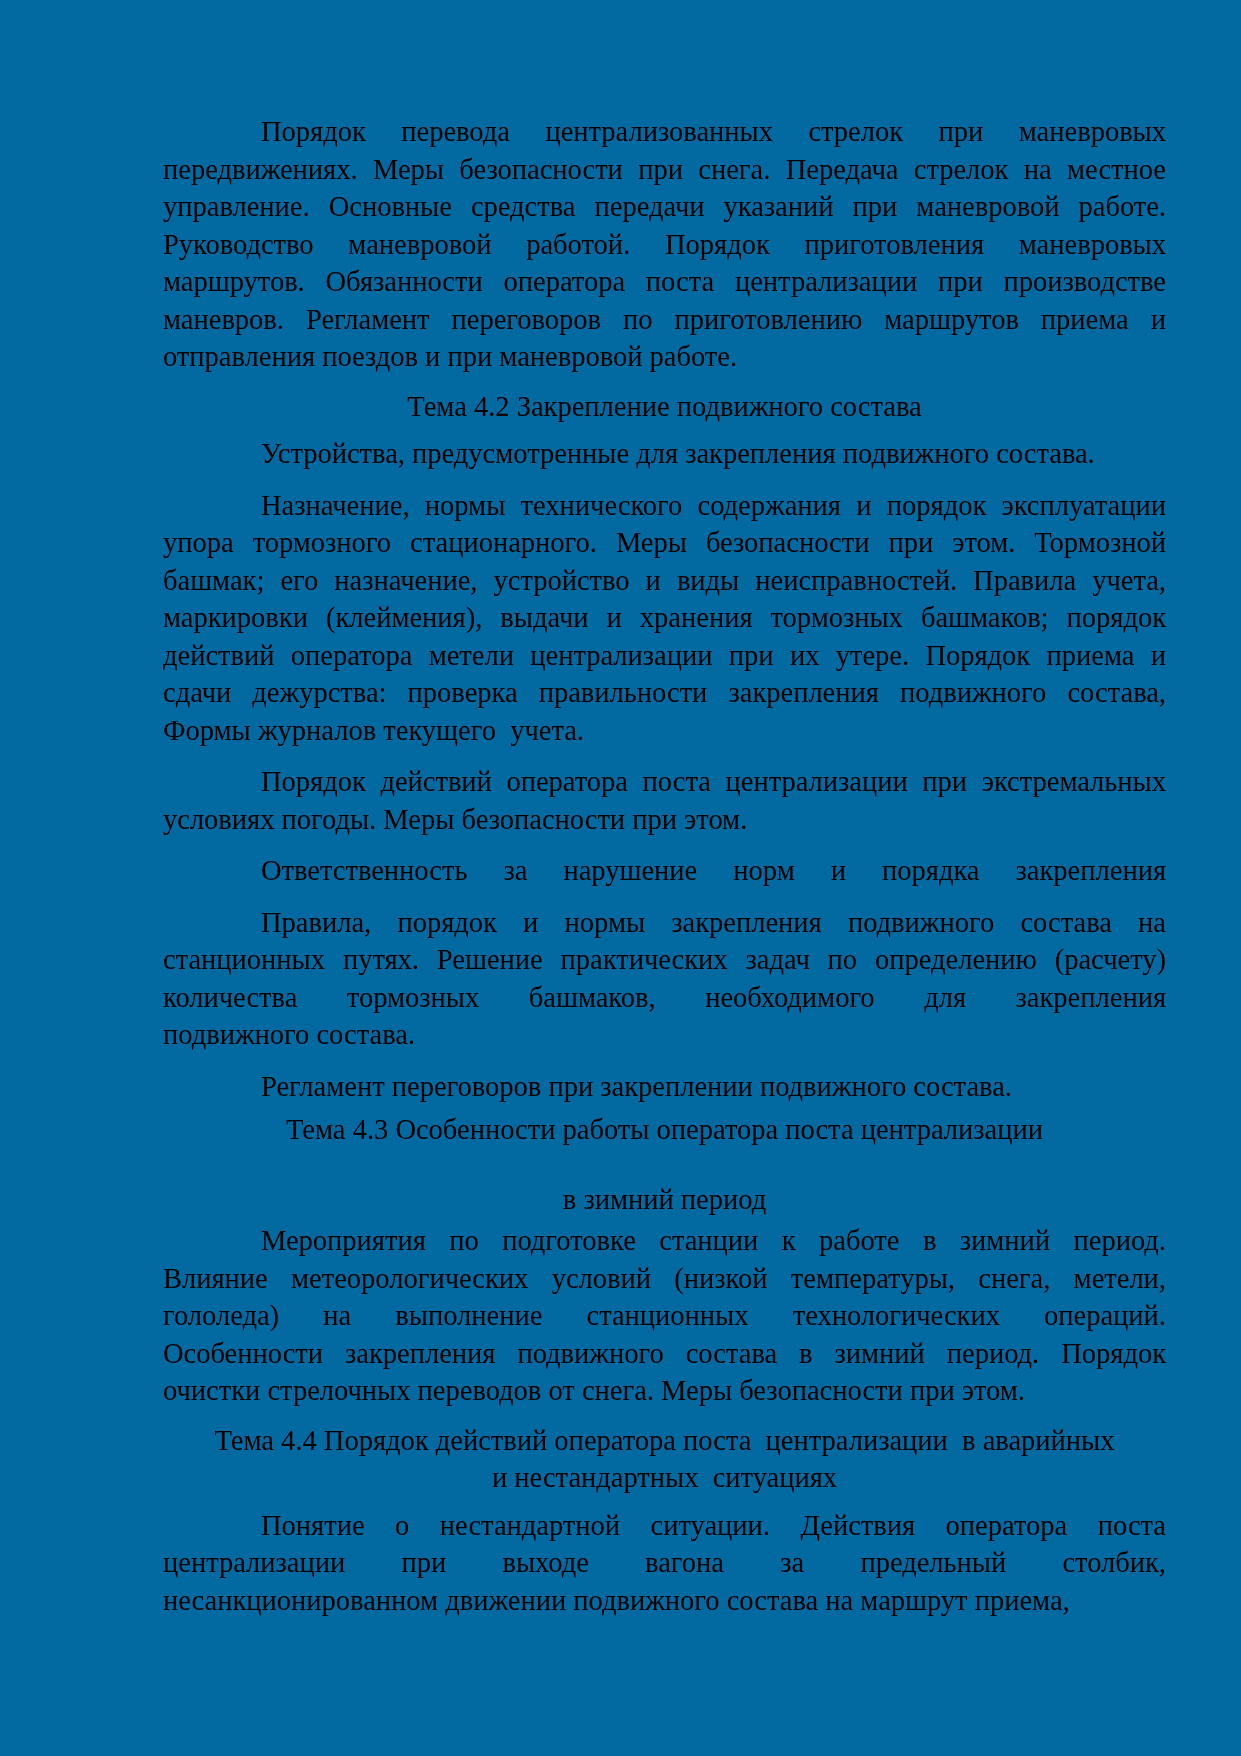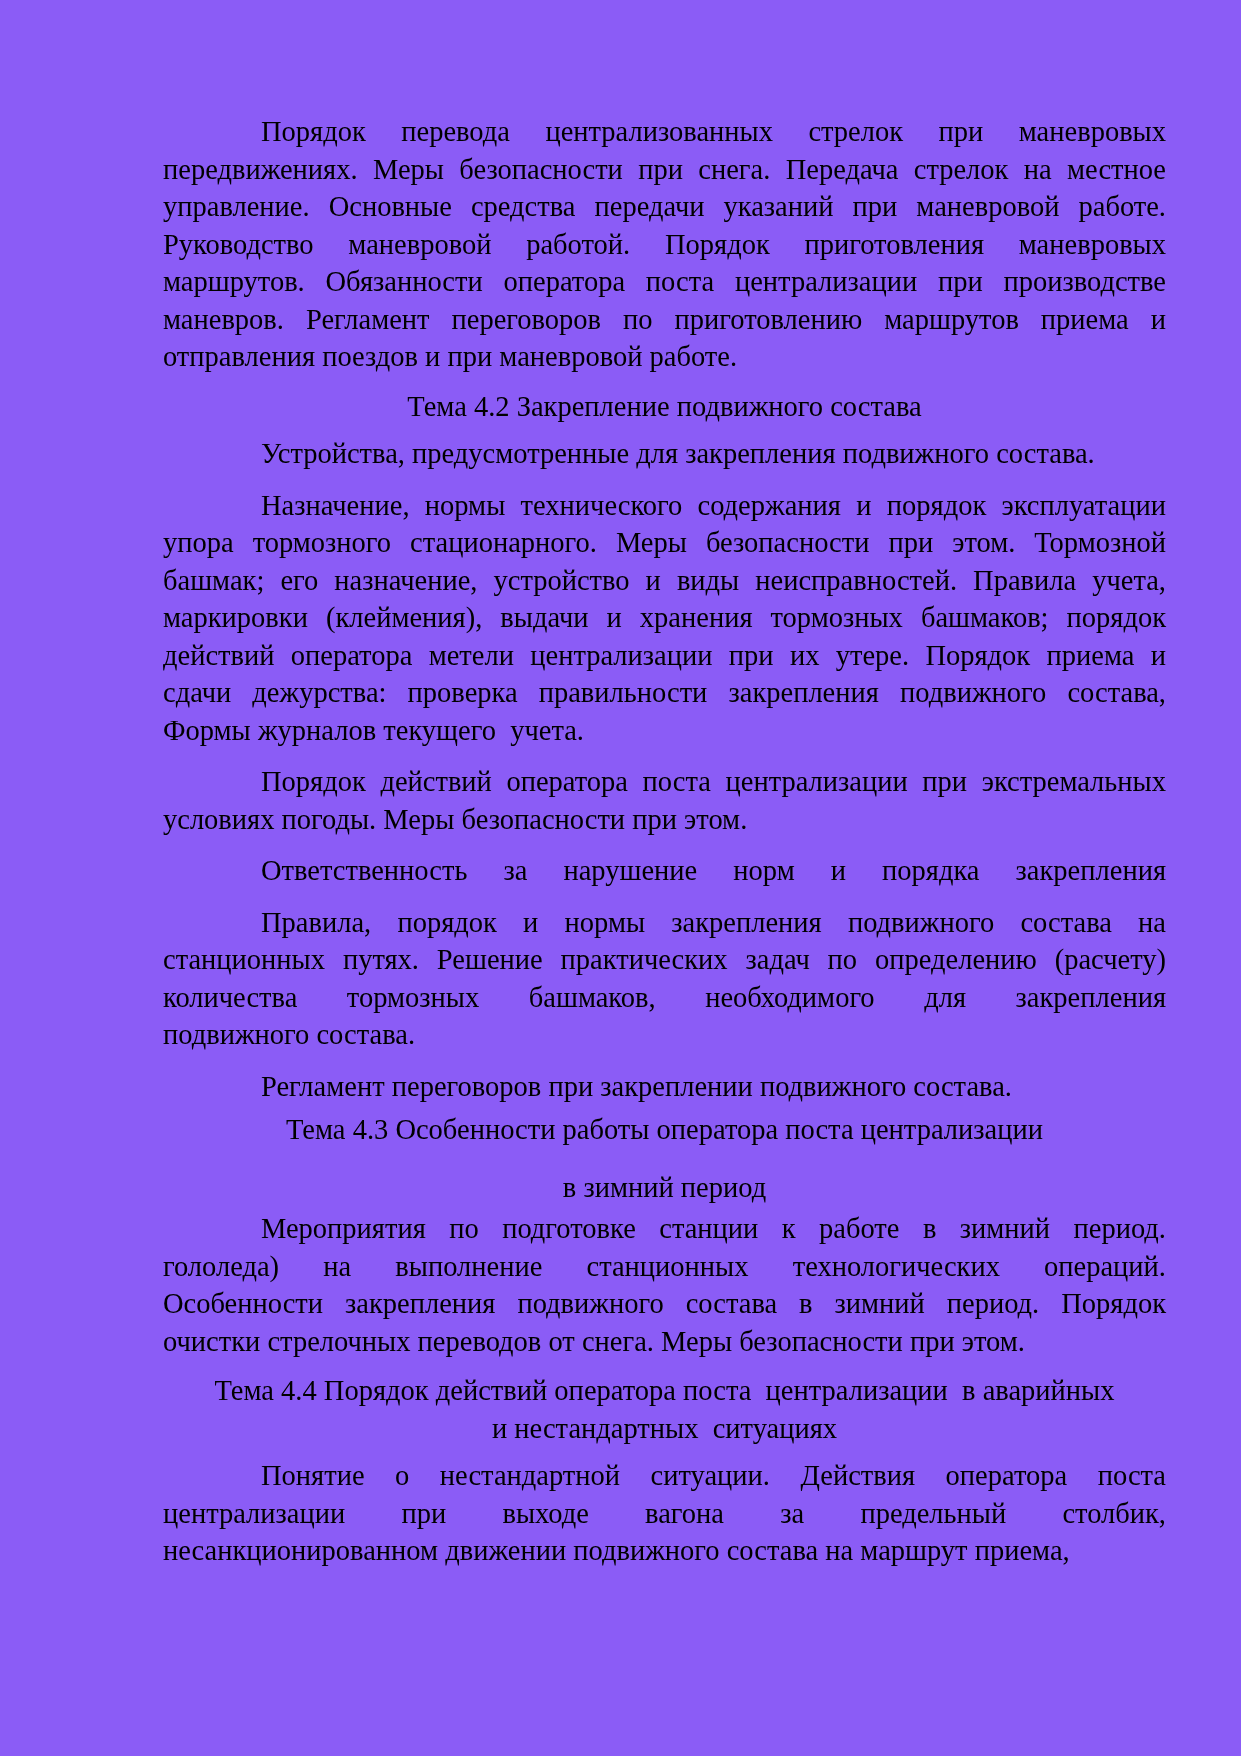--- a/index.html
+++ b/index.html
@@ -12,21 +12,21 @@
     height: 1756px;
     font-family: "Liberation Serif", "DejaVu Serif", serif;
     color: #000000;
     overflow: hidden;
   }
   .page {
     box-sizing: border-box;
     width: 1241px;
     height: 1756px;
     padding: 113px 75px 40px 163px;
-    background: #8b5cf6;
+    background: #0369a1;
   }
   .line {
     font-size: 28.5px;
     line-height: 37.5px;
   }
   
   .body .line {
     text-align: justify;
     text-align-last: justify;
   }
@@ -47,21 +47,21 @@
   }
   .heading .line {
     text-align: center;
     text-align-last: center;
     white-space: pre-wrap;
   }
   .heading.spread {
     margin: 6px 0 4px;
   }
   .heading.spread .line + .line {
-    margin-top: 20px;
+    margin-top: 32px;
   }
 </style>
 </head>
 <body>
 
 <div class="page">
   <div id="doc">
       <div class="body">
         <div class="line first">Порядок перевода централизованных стрелок при маневровых</div>
         <div class="line">передвижениях. Меры безопасности при снега. Передача стрелок на местное</div>
@@ -101,20 +101,21 @@
       </div>
       <div class="body">
         <div class="line first last">Регламент переговоров при закреплении подвижного состава.</div>
       </div>
       <div class="heading spread">
         <div class="line first">Тема 4.3 Особенности работы оператора поста централизации</div>
         <div class="line last">в зимний период</div>
       </div>
       <div class="body">
         <div class="line first">Мероприятия по подготовке станции к работе в зимний период.</div>
+        <div class="line">Влияние метеорологических условий (низкой температуры, снега, метели,</div>
         <div class="line">гололеда) на выполнение станционных технологических операций.</div>
         <div class="line">Особенности закрепления подвижного состава в зимний период. Порядок</div>
         <div class="line last">очистки стрелочных переводов от снега. Меры безопасности при этом.</div>
       </div>
       <div class="heading">
         <div class="line first">Тема 4.4 Порядок действий оператора поста  централизации  в аварийных</div>
         <div class="line last">и нестандартных  ситуациях</div>
       </div>
       <div class="body">
         <div class="line first">Понятие о нестандартной ситуации. Действия оператора поста</div>

